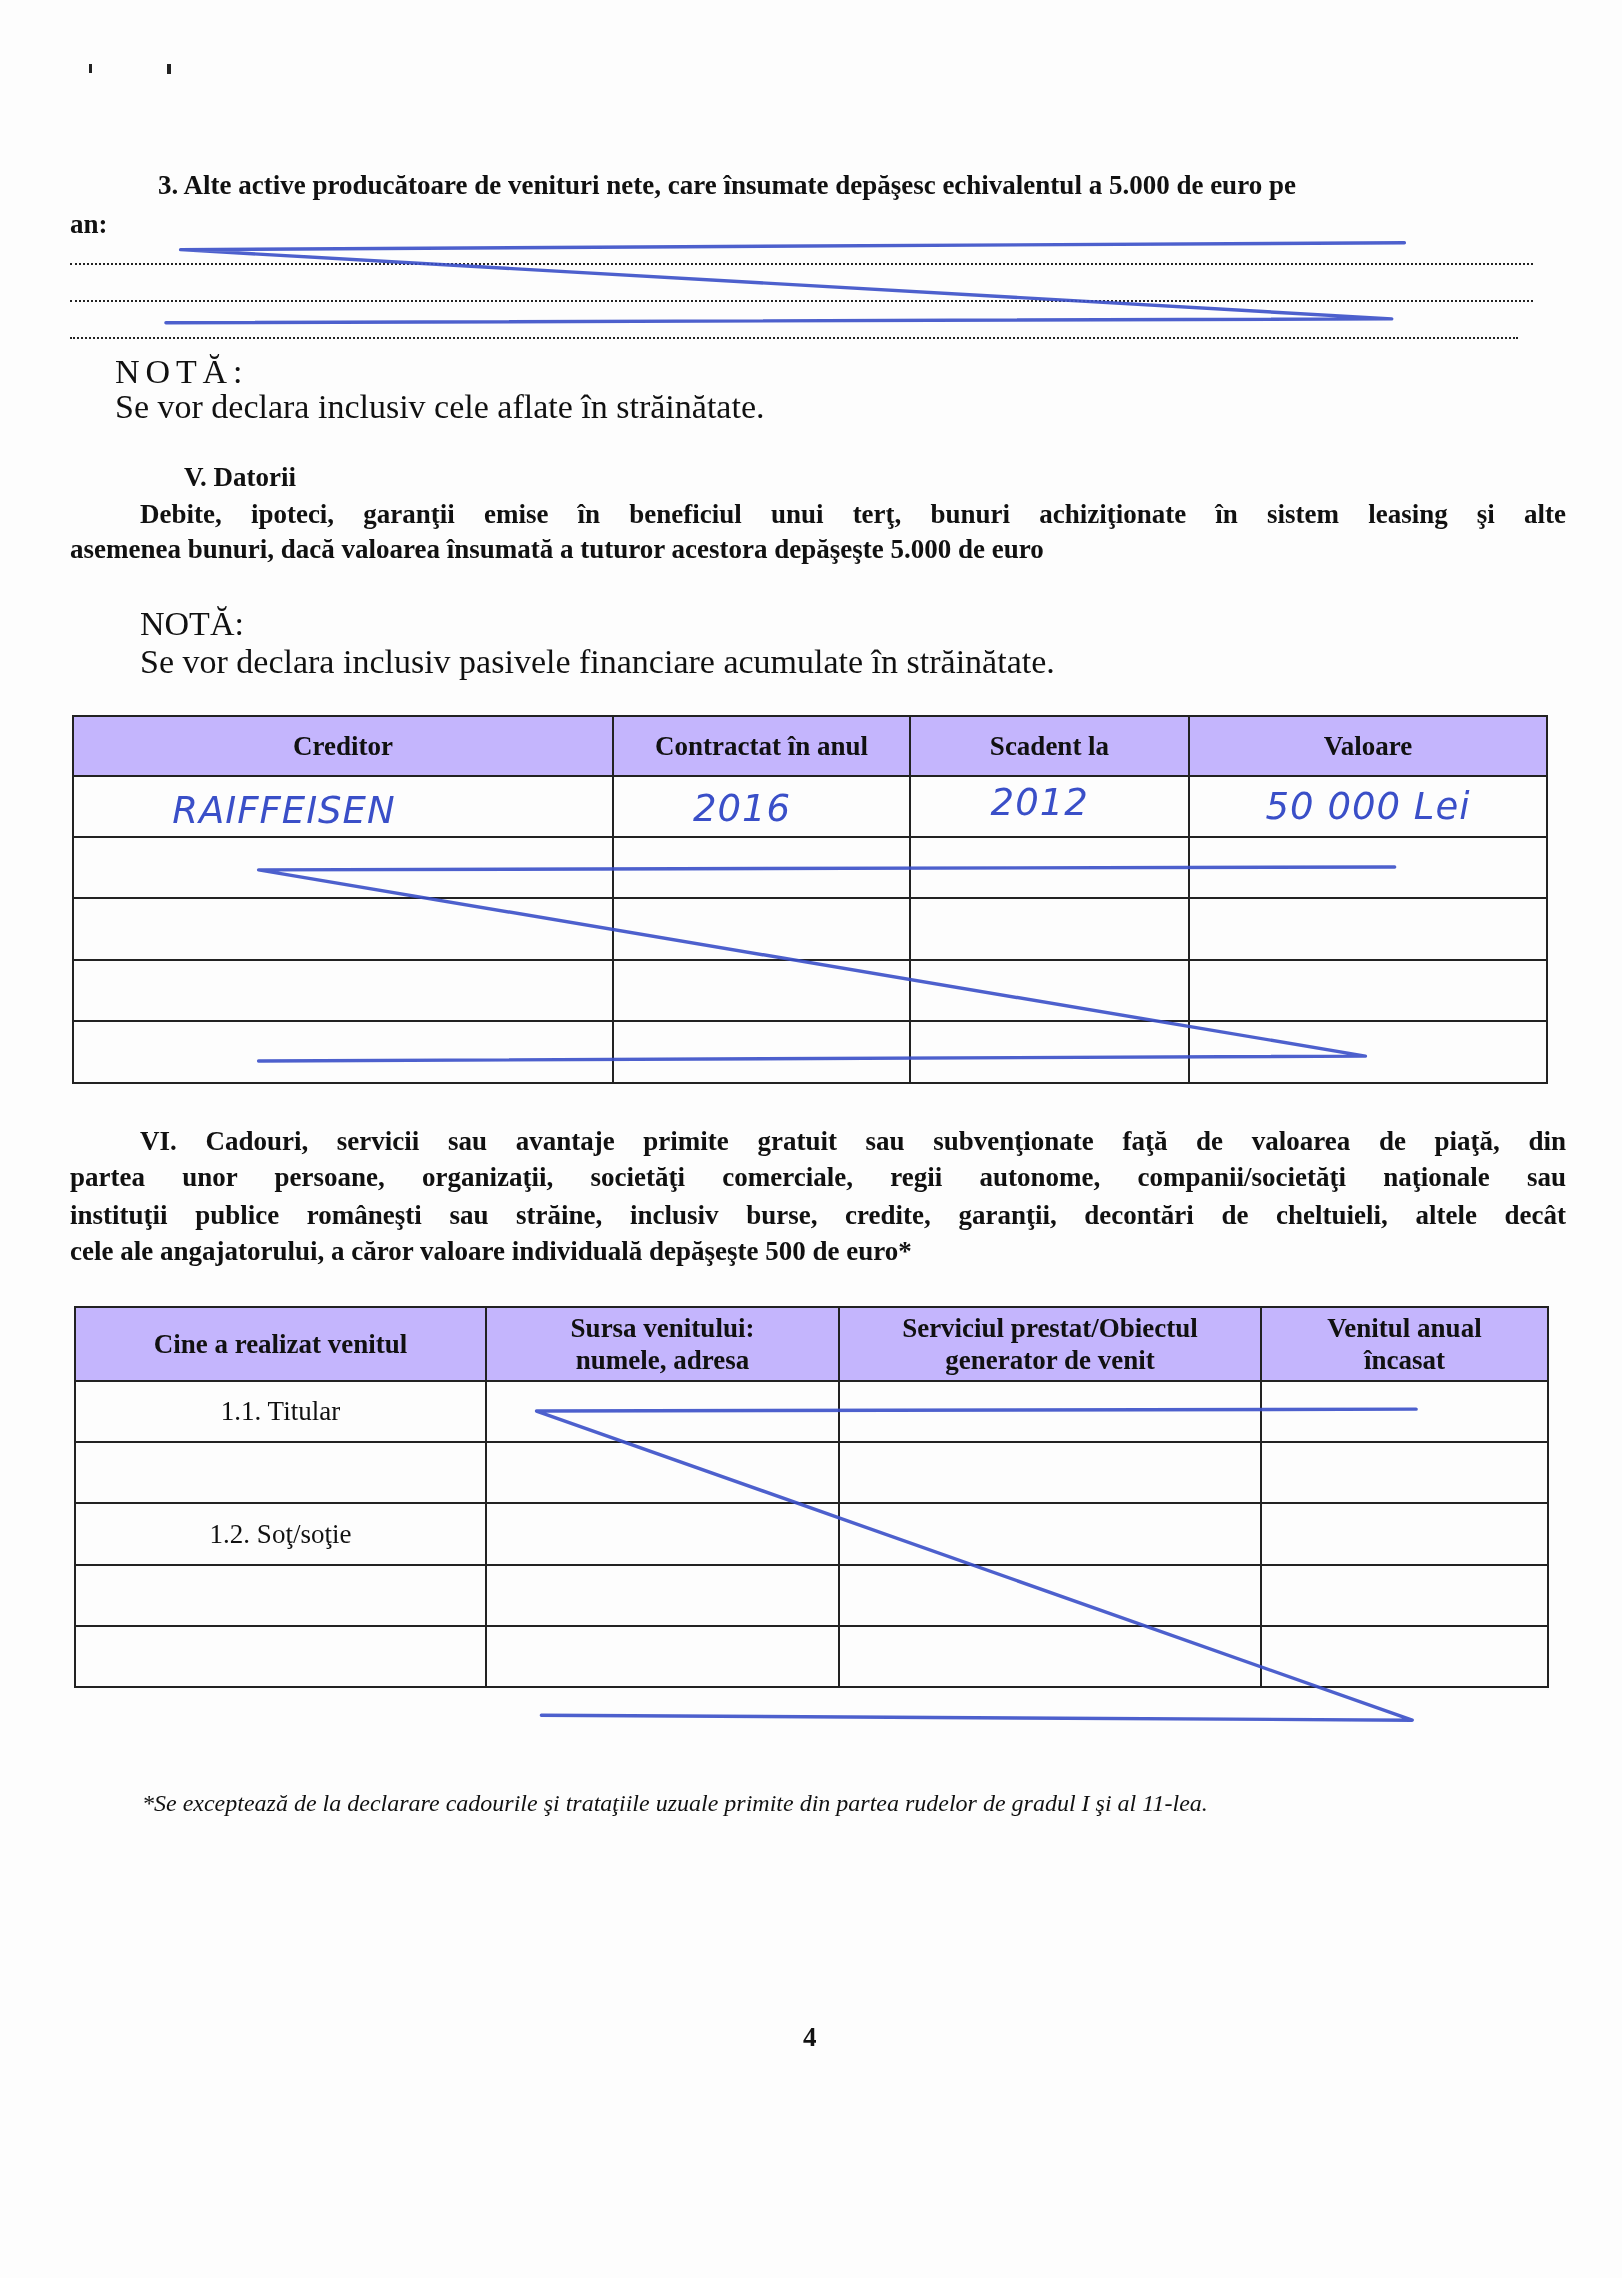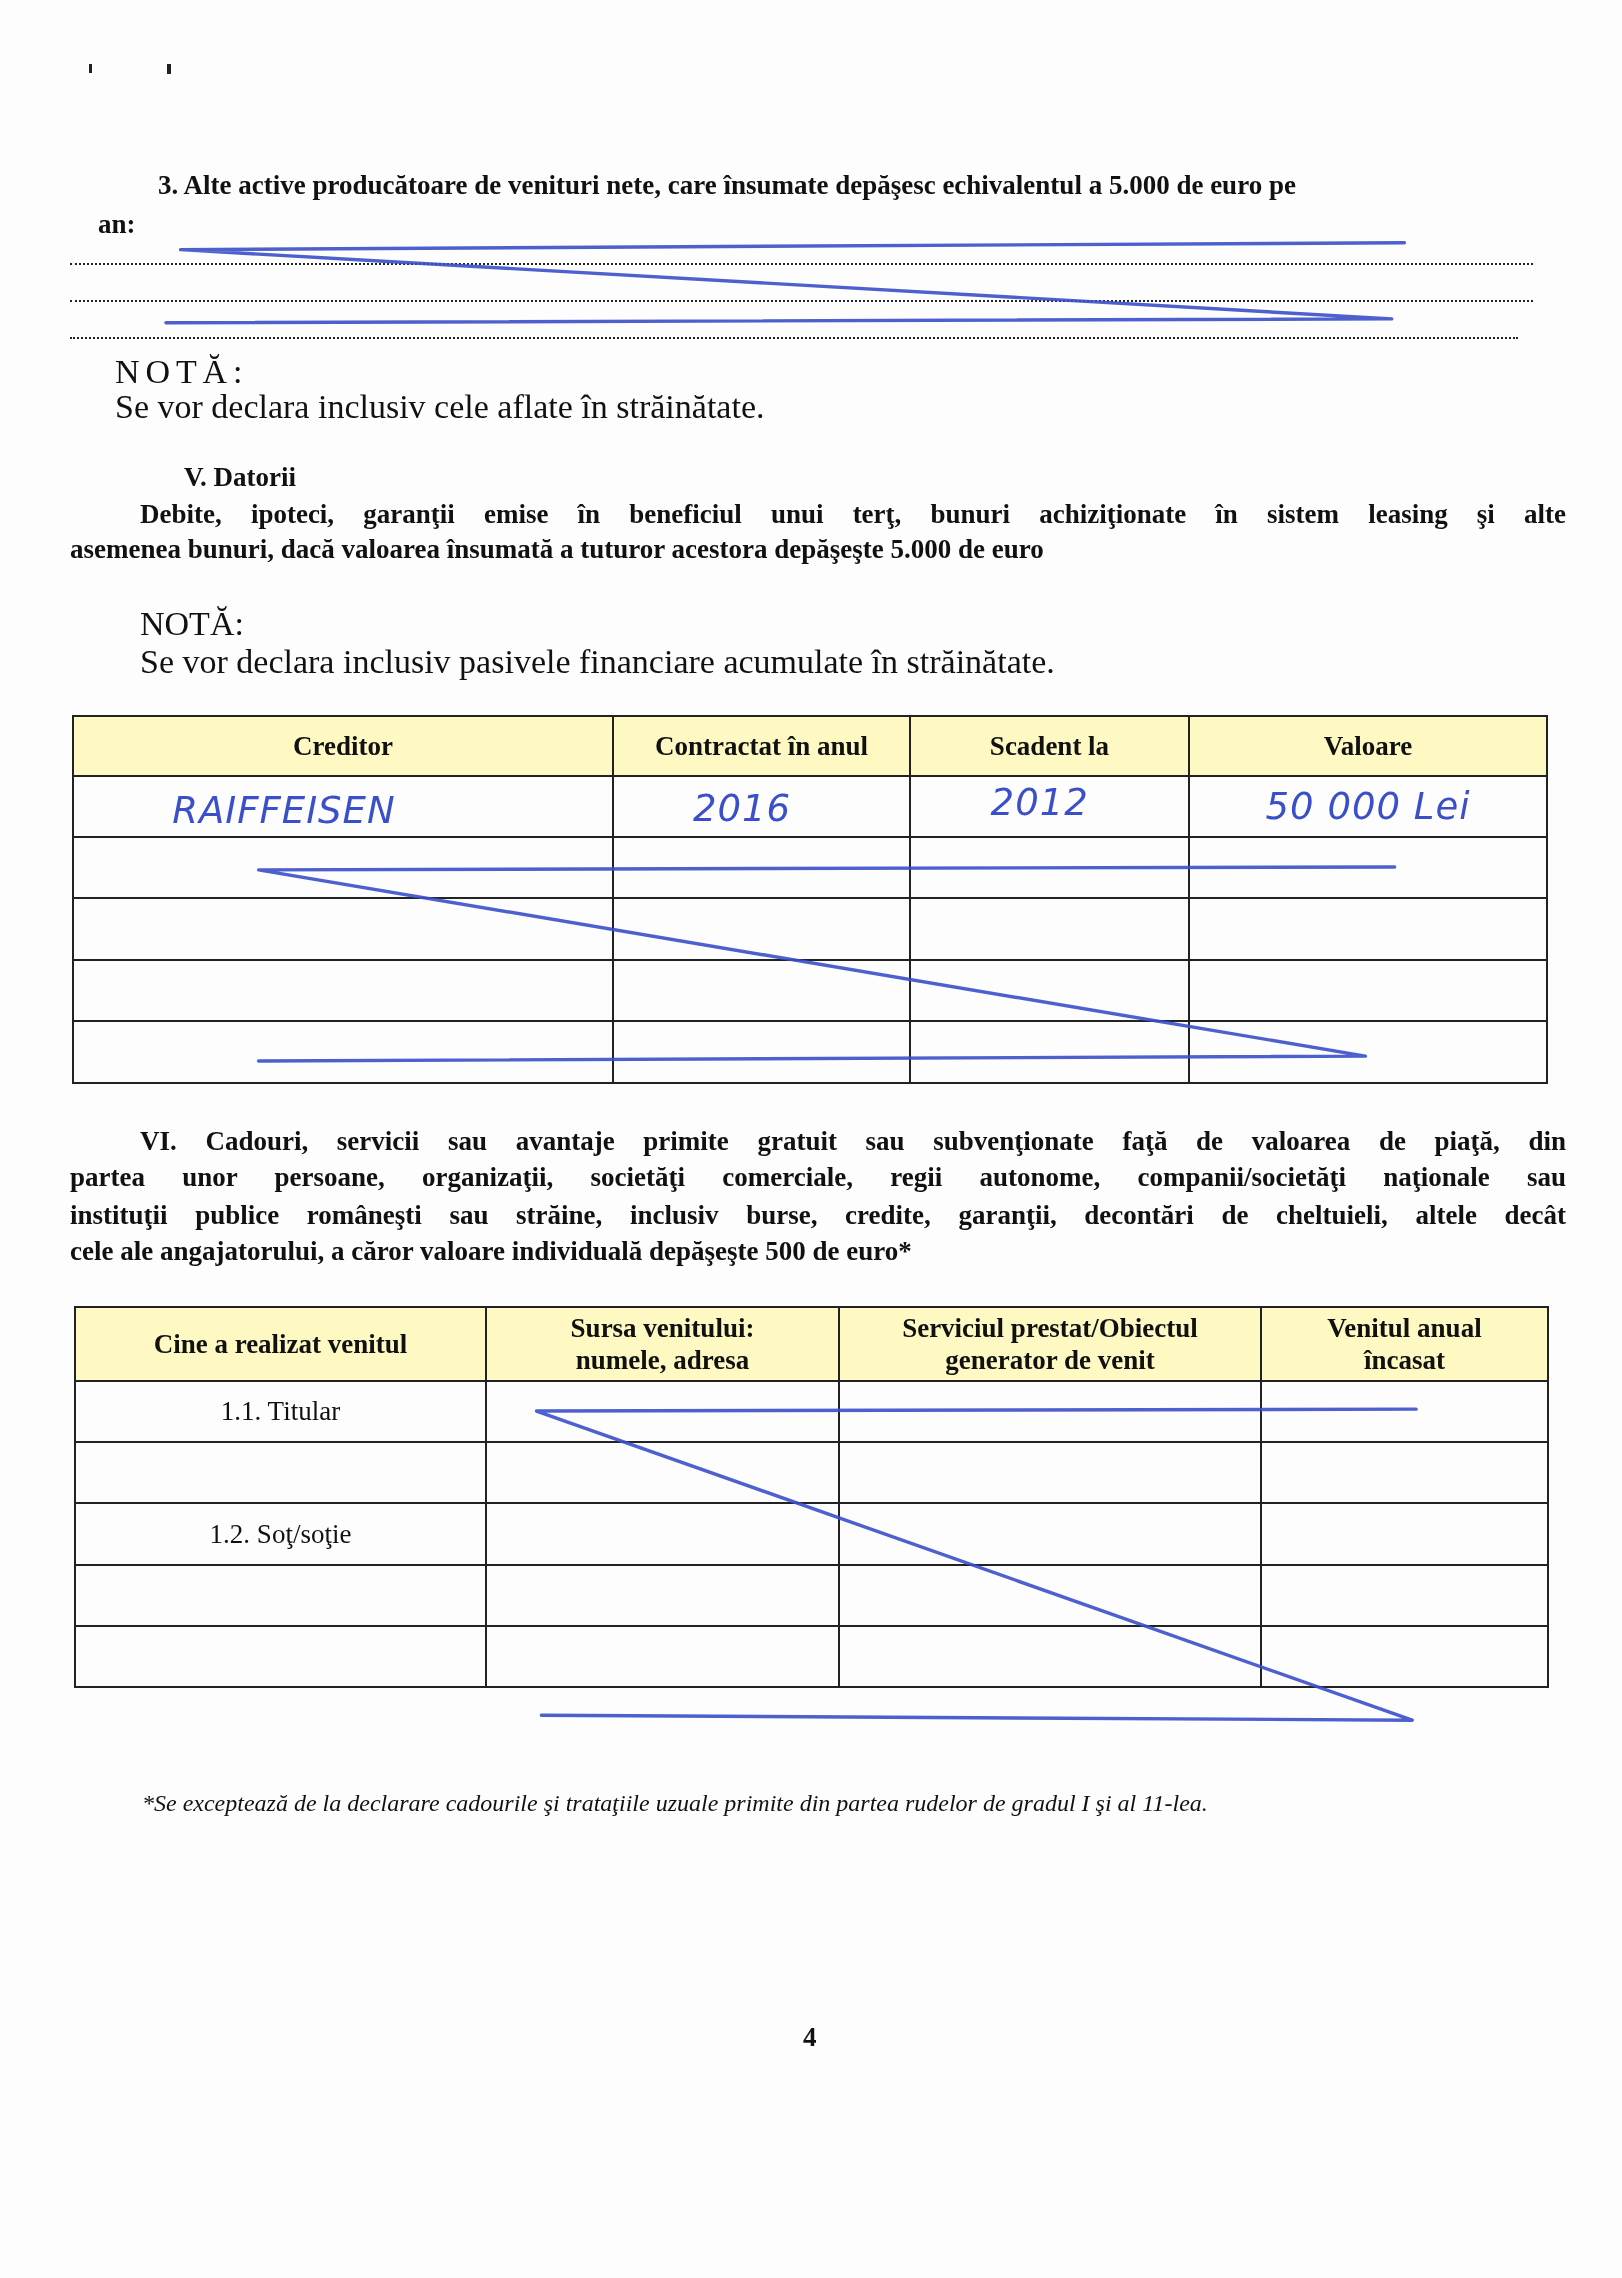--- a/index.html
+++ b/index.html
@@ -5,36 +5,36 @@
   html, body { margin:0; padding:0; }
   body { width:1623px; height:2278px; background:#fdfdfd; position:relative; overflow:hidden;
          font-family:"Liberation Serif", "DejaVu Serif", serif; color:#111; }
   .abs { position:absolute; white-space:nowrap; }
   .h { font-size:27px; font-weight:bold; }
   .t { font-size:34px; }
   .just { text-align:justify; text-align-last:justify; white-space:normal; }
   .dots { position:absolute; left:70px; height:3.9px; border-bottom:2.9px dotted #222; }
   table.grid { position:absolute; border-collapse:collapse; font-size:27px; table-layout:fixed; }
   table.grid td, table.grid th { border:2px solid #222; padding:0; text-align:center; vertical-align:middle; }
-  table.grid th { background:#fef9c3; font-weight:bold; line-height:32px; }
+  table.grid th { background:#c4b5fd; font-weight:bold; line-height:32px; }
   table.grid td.c { font-weight:normal; }
   .hand { font-family:"DejaVu Sans", sans-serif; color:#3a4fc8; font-size:37px; font-style:italic; letter-spacing:1px; }
   svg.ink { position:absolute; left:0; top:0; pointer-events:none; }
   .mark { position:absolute; width:2.9px; height:8.8px; background:#222; }
 </style>
 </head>
 <body>
 
 <div class="mark" style="left:89px;top:64px;"></div>
 <div class="mark" style="left:167px;top:64px;height:9.8px;width:3.9px;"></div>
 
 <div class="abs h" style="left:158px;top:170px;width:1404px;">
   <span>3. Alte active producătoare de venituri nete, care însumate depăşesc echivalentul a  5.000 de euro pe</span>
 </div>
-<div class="abs h" style="left:70px;top:209px;margin-left:28px;">an:</div>
+<div class="abs h" style="left:70px;top:209px;">an:</div>
 
 <div class="dots" style="top:259px;width:1463px;"></div>
 <div class="dots" style="top:296px;width:1463px;"></div>
 <div class="dots" style="top:333px;width:1448px;"></div>
 
 <div class="abs t" style="left:115px;top:353px;letter-spacing:5.9px;">NOTĂ:</div>
 <div class="abs t" style="left:115px;top:388px;">Se vor declara inclusiv cele aflate în străinătate.</div>
 
 <div class="abs h" style="left:140px;top:462px;margin-left:44px;">V. Datorii</div>
 <div class="abs h just" style="left:140px;top:499px;width:1426px;">Debite, ipoteci, garanţii emise în beneficiul unui terţ, bunuri achiziţionate în sistem leasing şi alte</div>

